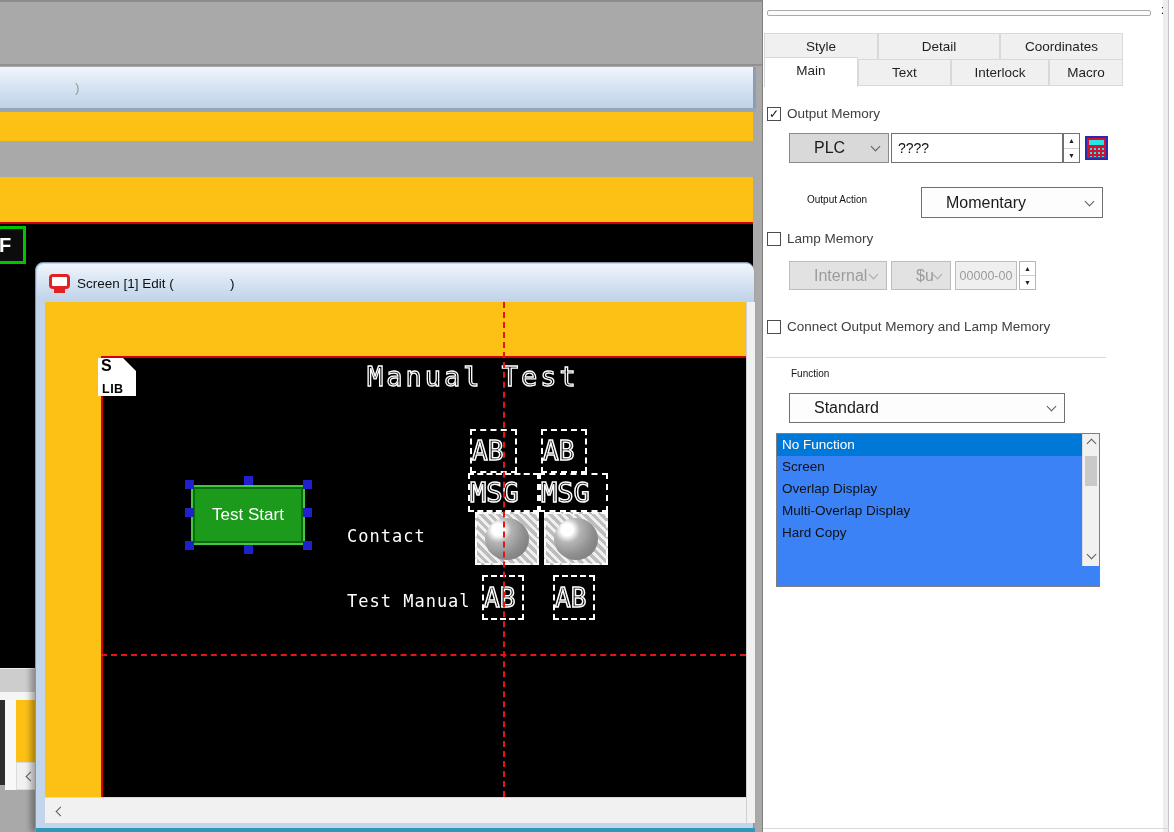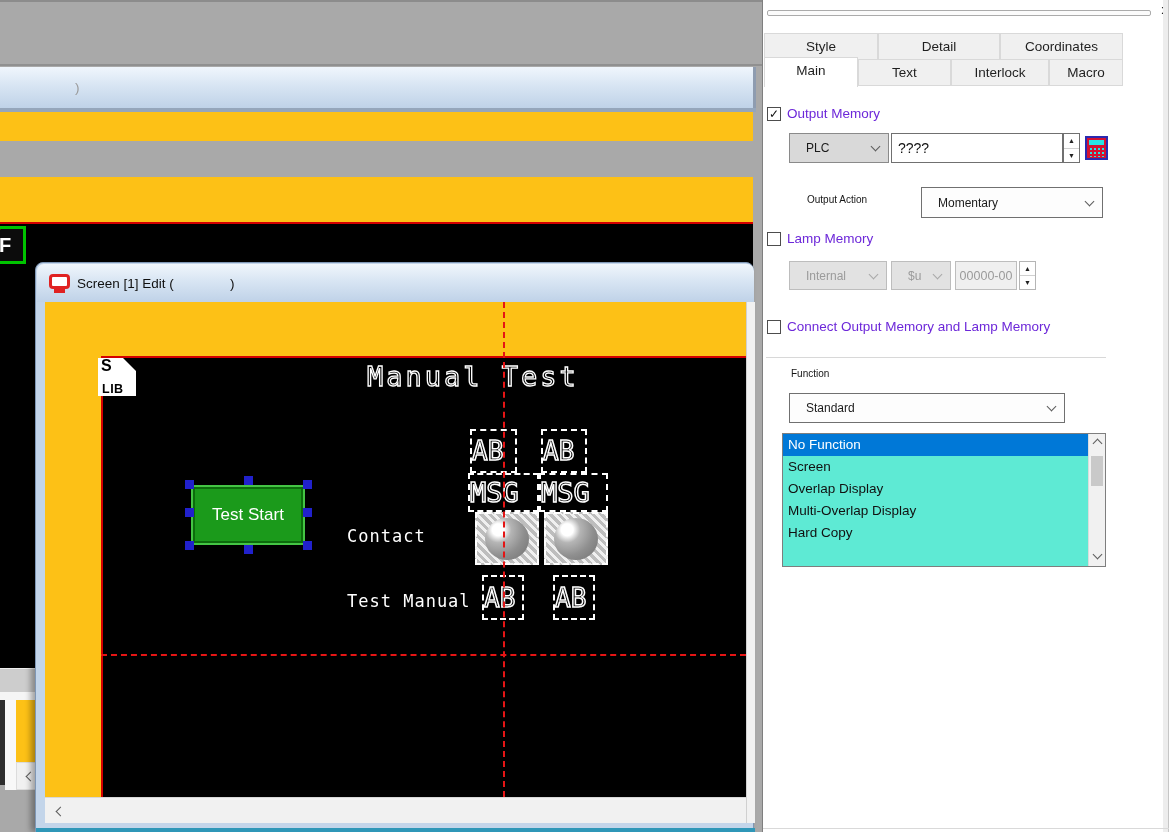--- a/index.html
+++ b/index.html
@@ -75,36 +75,36 @@
   .splitter{left:4px;top:10px;width:384px;height:6px;background:#fbfbfb;border:1px solid #ababab;border-radius:2px;}
   .panel-close{left:393px;top:1px;width:18px;height:18px;font-weight:bold;font-size:13px;color:#111;text-align:center;line-height:18px;}
   .panel-rightstrip{left:400px;top:0;width:5px;height:832px;background:#ededed;}
   .panel-rightline{left:405px;top:0;width:1px;height:832px;background:#c6c6c6;}
   .panel-bottomline{left:0;top:828px;width:406px;height:1px;background:#d9d9d9;}
 
   .tab{position:absolute;height:27px;background:#f0f0f0;border:1px solid #d9d9d9;color:#1f1f1f;font-size:13.5px;text-align:center;line-height:25px;}
   .tab.active{background:#fff;border-bottom:none;height:30px;z-index:2;}
 
   .cb{position:absolute;width:14px;height:14px;border:1px solid #4d4d4d;background:#fff;font-size:12px;line-height:12px;text-align:center;color:#111;}
-  .cb-label{position:absolute;font-size:13.5px;color:#6d28d9;}
-  .combo{position:absolute;border:1px solid #707070;background:#fdfdfd;font-size:12px;color:#1a1a1a;display:flex;align-items:center;padding-left:16px;}
+  .cb-label{position:absolute;font-size:13.5px;color:#404040;}
+  .combo{position:absolute;border:1px solid #707070;background:#fdfdfd;font-size:16px;color:#1a1a1a;display:flex;align-items:center;padding-left:24px;}
   .combo .chev{position:absolute;right:9px;top:50%;margin-top:-5px;}
   .combo.graybody{background:#d9d9d9;border-color:#8a8a8a;}
   .combo.disabled{background:#e2e2e2;border-color:#bdbdbd;color:#9b9b9b;}
   .field{position:absolute;border:1px solid #707070;background:#fff;font-size:14px;color:#111;display:flex;align-items:center;padding-left:6px;}
   .field.disabled{background:#efefef;border-color:#bdbdbd;color:#9b9b9b;justify-content:center;padding-left:0;font-size:12.5px;}
   .spin{position:absolute;border:1px solid #707070;background:#fff;display:flex;flex-direction:column;}
   .spin span{flex:1;font-size:7px;line-height:7px;text-align:center;color:#222;display:flex;align-items:center;justify-content:center;}
   .spin span:first-child{border-bottom:1px solid #d0d0d0;}
   .calc{position:absolute;left:322px;top:136px;width:23px;height:24px;background:#d31230;border:2px solid #2a2ab0;}
   .calc-scr{position:absolute;left:2px;top:2px;width:15px;height:5px;background:#29e4e4;}
   .calc-keys{position:absolute;left:2px;top:9px;width:15px;height:10px;background-image:radial-gradient(circle,#29e4e4 1px,transparent 1.2px);background-size:4px 4px;}
   .plabel{position:absolute;font-size:10px;color:#151515;}
   .divider{left:3px;top:357px;width:340px;height:1px;background:#d8d8d8;}
-  .flist{left:19px;top:433px;width:324px;height:134px;border:1px solid #7e7e7e;background:#5eead4;overflow:hidden;}
+  .flist{left:13px;top:433px;width:324px;height:154px;border:1px solid #7e7e7e;background:#3b82f6;overflow:hidden;}
   .flist-item{height:22px;line-height:22px;padding-left:5px;font-size:13.5px;color:#111;width:306px;}
   .flist-item.sel{background:#0078d7;color:#fff;}
   .flist-sb{position:absolute;right:0;top:0;width:17px;height:132px;background:#f1f1f1;border-left:1px solid #dcdcdc;}
   .flist-sb .up{position:absolute;left:5px;top:6px;}
   .flist-sb .dn{position:absolute;left:5px;bottom:6px;}
   .flist-thumb{position:absolute;left:2px;top:22px;width:12px;height:30px;background:#c9c9c9;}
 </style>
 </head>
 <body>
 

